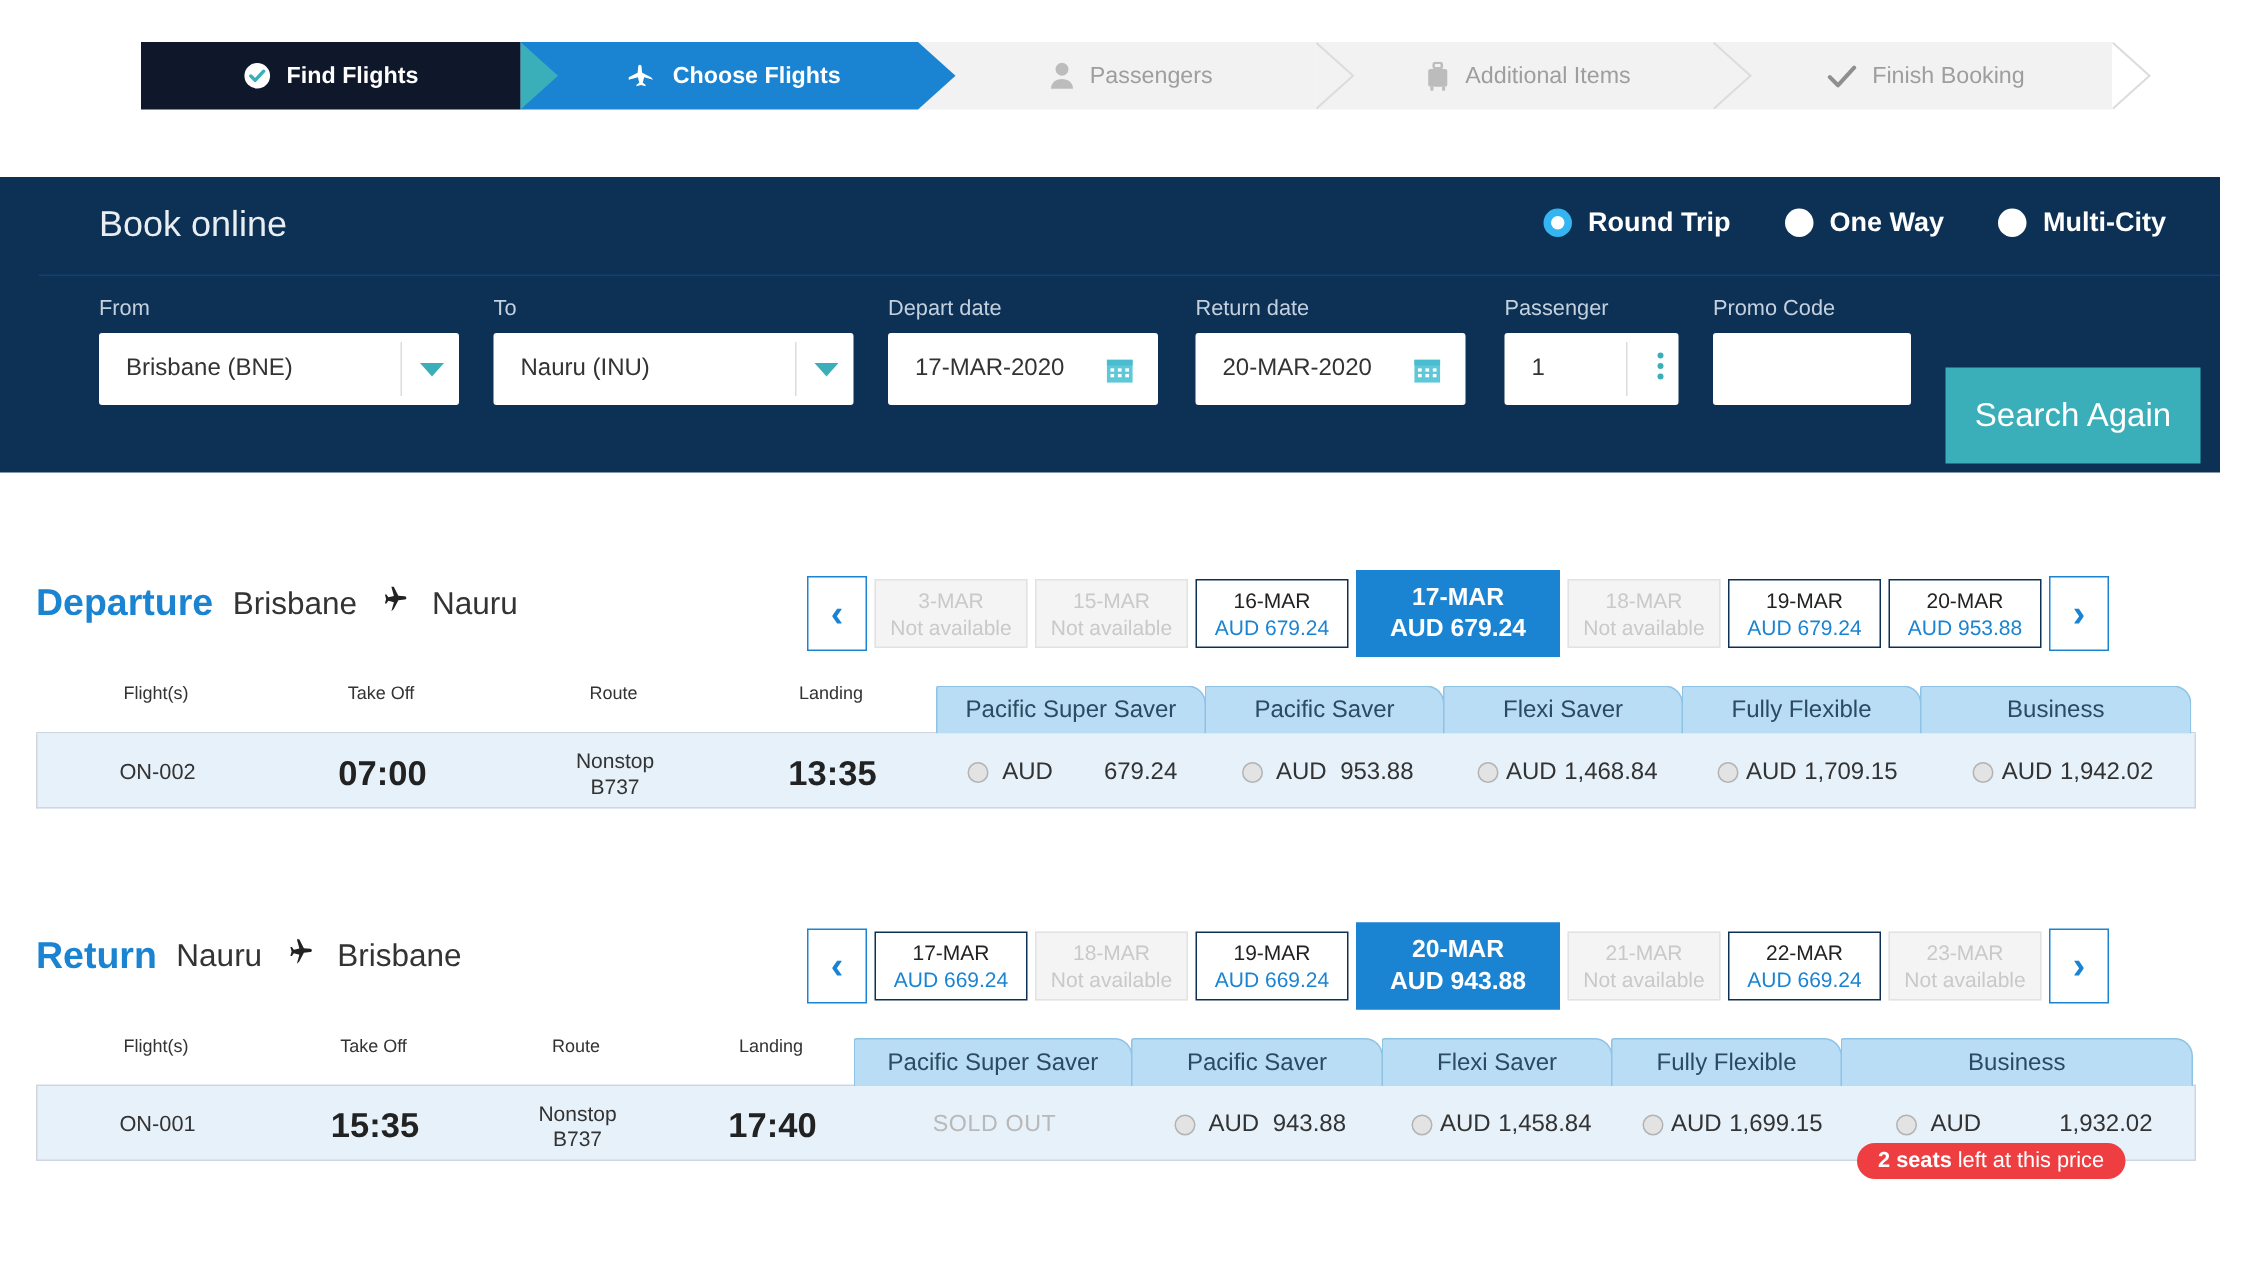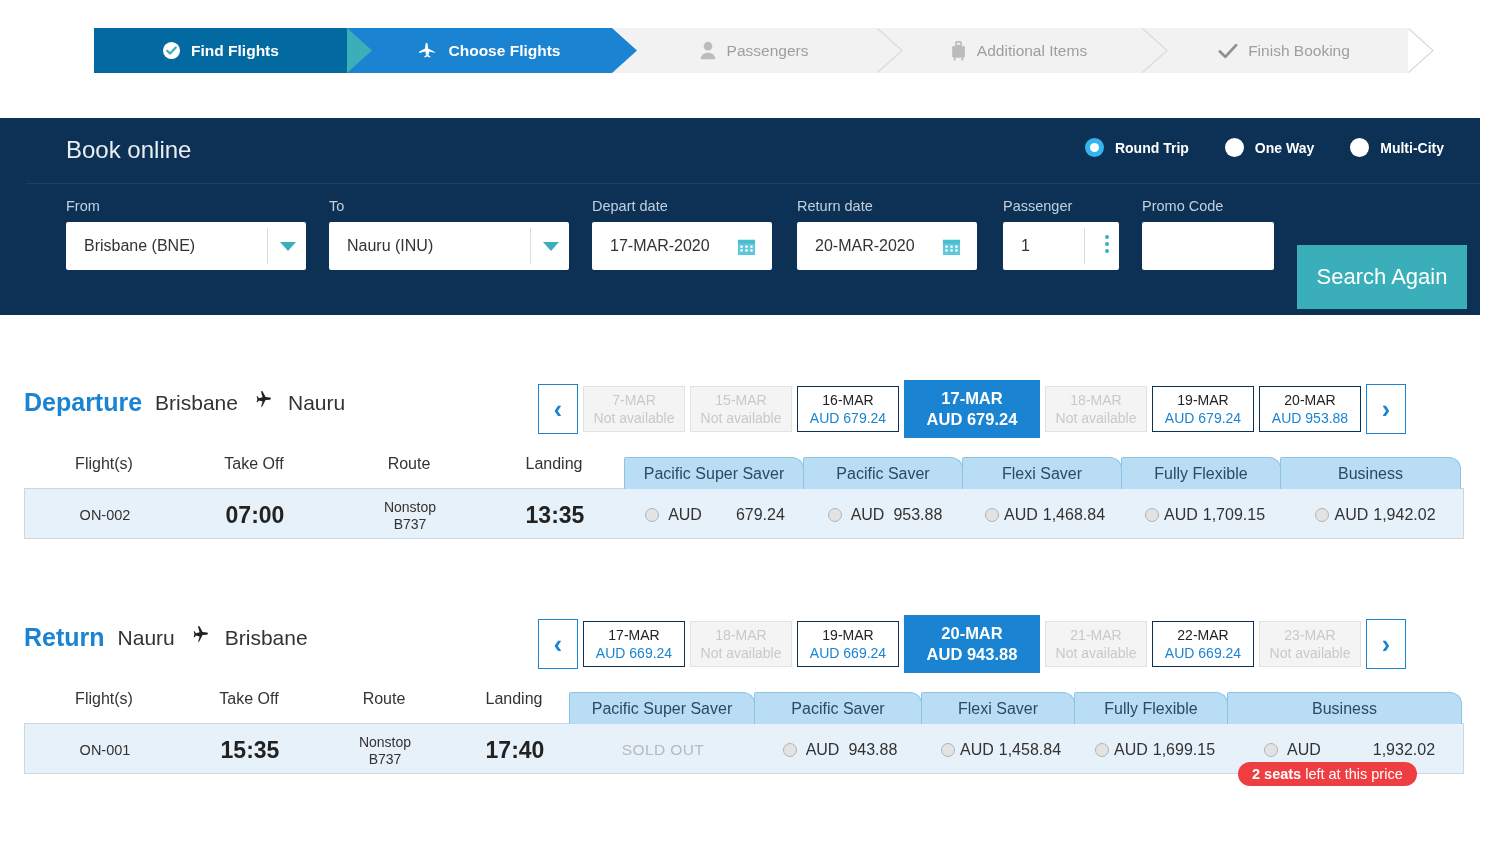--- a/index.html
+++ b/index.html
@@ -25,21 +25,21 @@
     display:flex; align-items:center; justify-content:center;
     font-size:15.5px;
     background:#f2f2f2;
     color:#9e9e9e;
     padding-left:18px;
   }
   .step .sarrow {
     position:absolute; left:100%; top:0;
     width:26px; height:45px; z-index:3;
   }
-  .step-1 { width:253px; background:#0369a1; color:#fff; padding-left:0; z-index:6; }
+  .step-1 { width:253px; background:#0f172a; color:#fff; padding-left:0; z-index:6; }
   .step-2 { width:265px; background:#1a84d2; color:#fff; z-index:5; }
   .step-3 { width:265px; z-index:4; }
   .step-4 { width:265px; z-index:3; }
   .step-5 { width:266px; z-index:2; }
   .step-ico { display:inline-flex; align-items:center; margin-right:10px; }
   .step-lbl { white-space:nowrap; }
   .step-1 .step-lbl, .step-2 .step-lbl { font-weight:600; }
 
   
   .book-panel {
@@ -63,21 +63,21 @@
   .triptype { display:flex; align-items:center; gap:11px; cursor:pointer; }
   .radio-o {
     width:19px; height:19px; border-radius:50%;
     background:#ffffff; display:inline-block; position:relative;
   }
   .radio-o.on { background:#34b4f0; }
   .radio-o.on::after {
     content:""; position:absolute; left:5px; top:5px;
     width:9px; height:9px; border-radius:50%; background:#ffffff;
   }
-  .triptype span.tt-lbl { color:#fff; font-size:14px; font-weight:700; }
+  .triptype span.tt-lbl { color:#fff; font-size:18px; font-weight:700; }
 
   .book-fields {
     position:relative; height:130px;
   }
   .fld { position:absolute; top:14px; }
   .fld-lbl { color:#c3d0de; font-size:14.5px; margin-bottom:8px; font-weight:400; }
   .ctl {
     height:48px; background:#fff; border-radius:2px;
     display:flex; align-items:center; position:relative;
   }
@@ -139,21 +139,21 @@
     background:#1a84d2; border-color:#1a84d2;
     width:136px; height:58px;
   }
   .dcell.sel .d1, .dcell.sel .d2 { color:#fff; font-weight:700; font-size:16.5px; }
 
   
   .ftable { position:absolute; left:24px; width:1440px; }
   .ftable-dep { top:77px; }
   .ftable-ret { top:77px; }
   .fhead { position:relative; height:34px; border-bottom:1px solid #cfd6dd; }
-  .fh { position:absolute; top:0; font-size:16px; color:#333; text-align:center; }
+  .fh { position:absolute; top:0; font-size:12px; color:#333; text-align:center; }
   .tabs { position:absolute; left:0; bottom:-1px; display:flex; }
   .ftab {
     height:32px; background:#b9ddf4; border:1px solid #8fc3e6; border-bottom:none;
     border-top-right-radius:12px; border-top-left-radius:2px;
     display:flex; align-items:center; justify-content:center;
     font-size:16px; color:#2c4a63; cursor:pointer; margin-right:-1px;
   }
   .frow {
     position:relative; height:50px; background:#e6f1fa;
     border:1px solid #cfd6dd; border-top:none;
@@ -371,21 +371,21 @@
         <svg width="24" height="20" viewBox="0 0 24 24">
             <path d="M21 14.5l-7.3-2 -1.1 4.4 2.2 1.6v1.2l-3.6-1 -3.6 1v-1.2l2.2-1.6 -1.1-4.4 -7.3 2v-1.9l7.1-3.7 .5-5.1c.05-.7 .6-1.3 1.3-1.3s1.25 .6 1.3 1.3l.5 5.1 7.1 3.7z" fill="#222" transform="rotate(90 12 12)"></path>
           </svg>
       </span>
       <span class="lt-city">Nauru</span>
     </div>
 
     <div class="dates dates-dep">
       <div class="nav-btn">‹</div>
       <div class="dcell na">
-        <span class="d1">7-MAR</span>
+        <span class="d1">3-MAR</span>
         <span class="d2">Not available</span>
       </div>
       <div class="dcell na">
         <span class="d1">15-MAR</span>
         <span class="d2">Not available</span>
       </div>
       <div class="dcell">
         <span class="d1">16-MAR</span>
         <span class="d2">AUD 679.24</span>
       </div>

